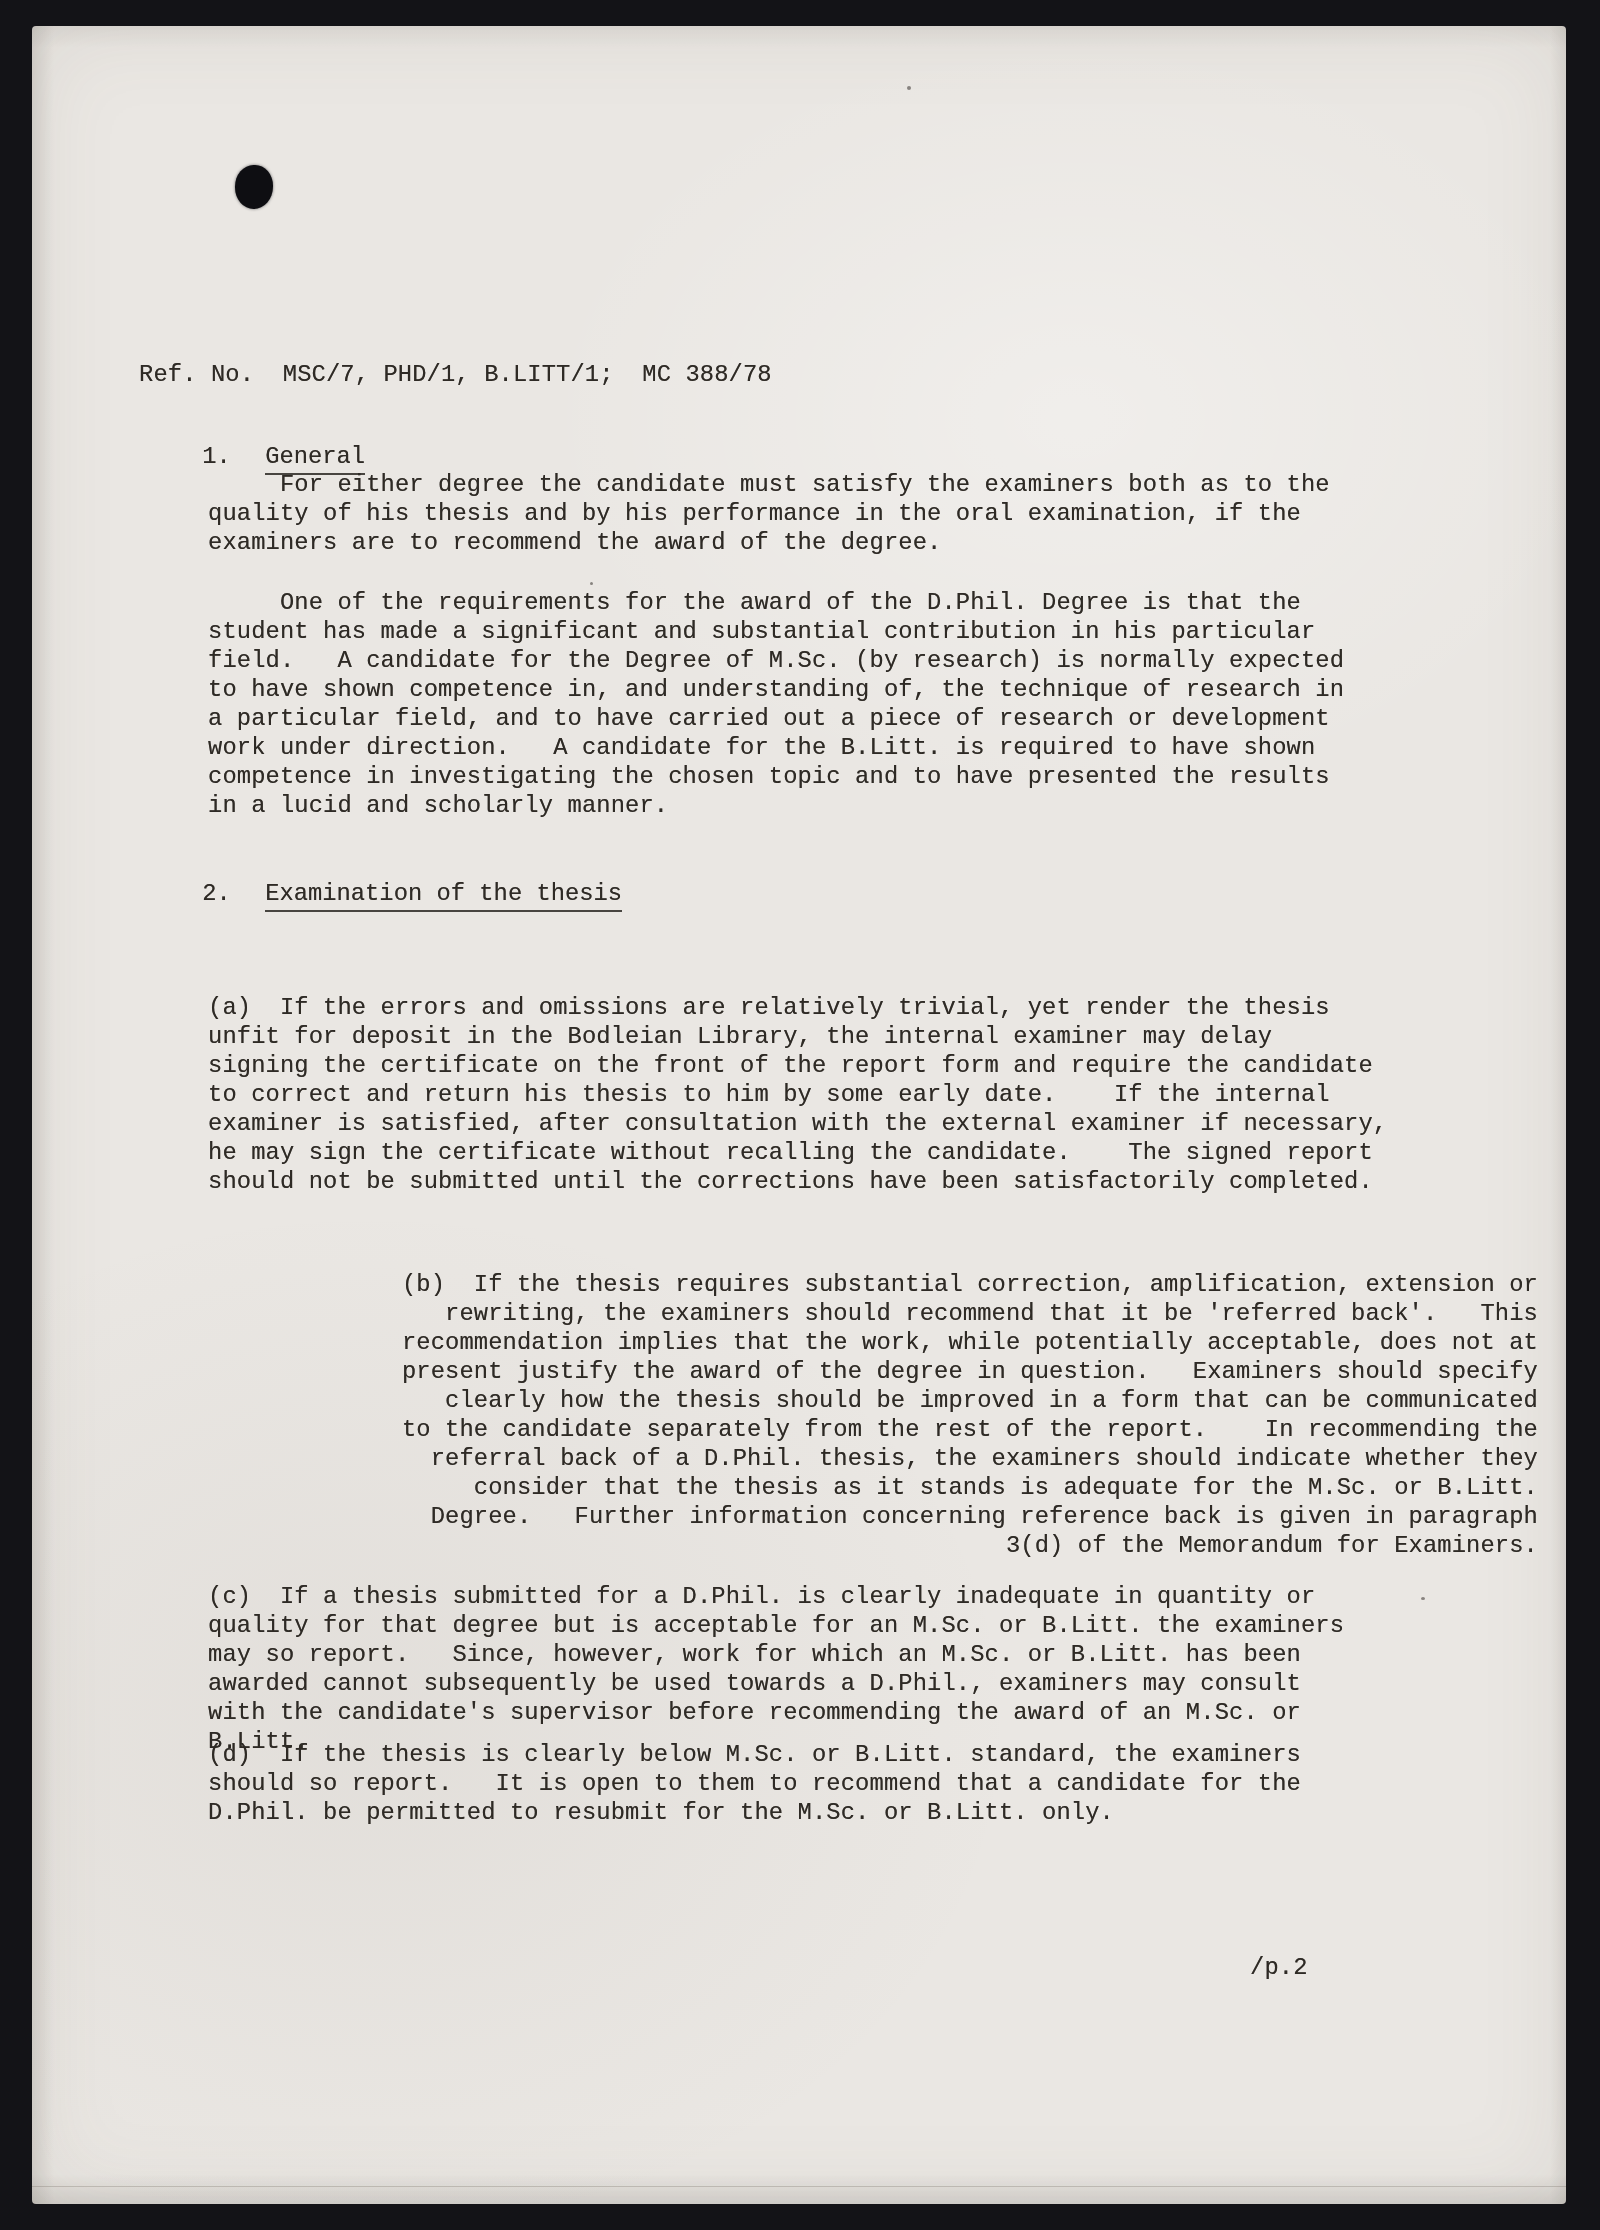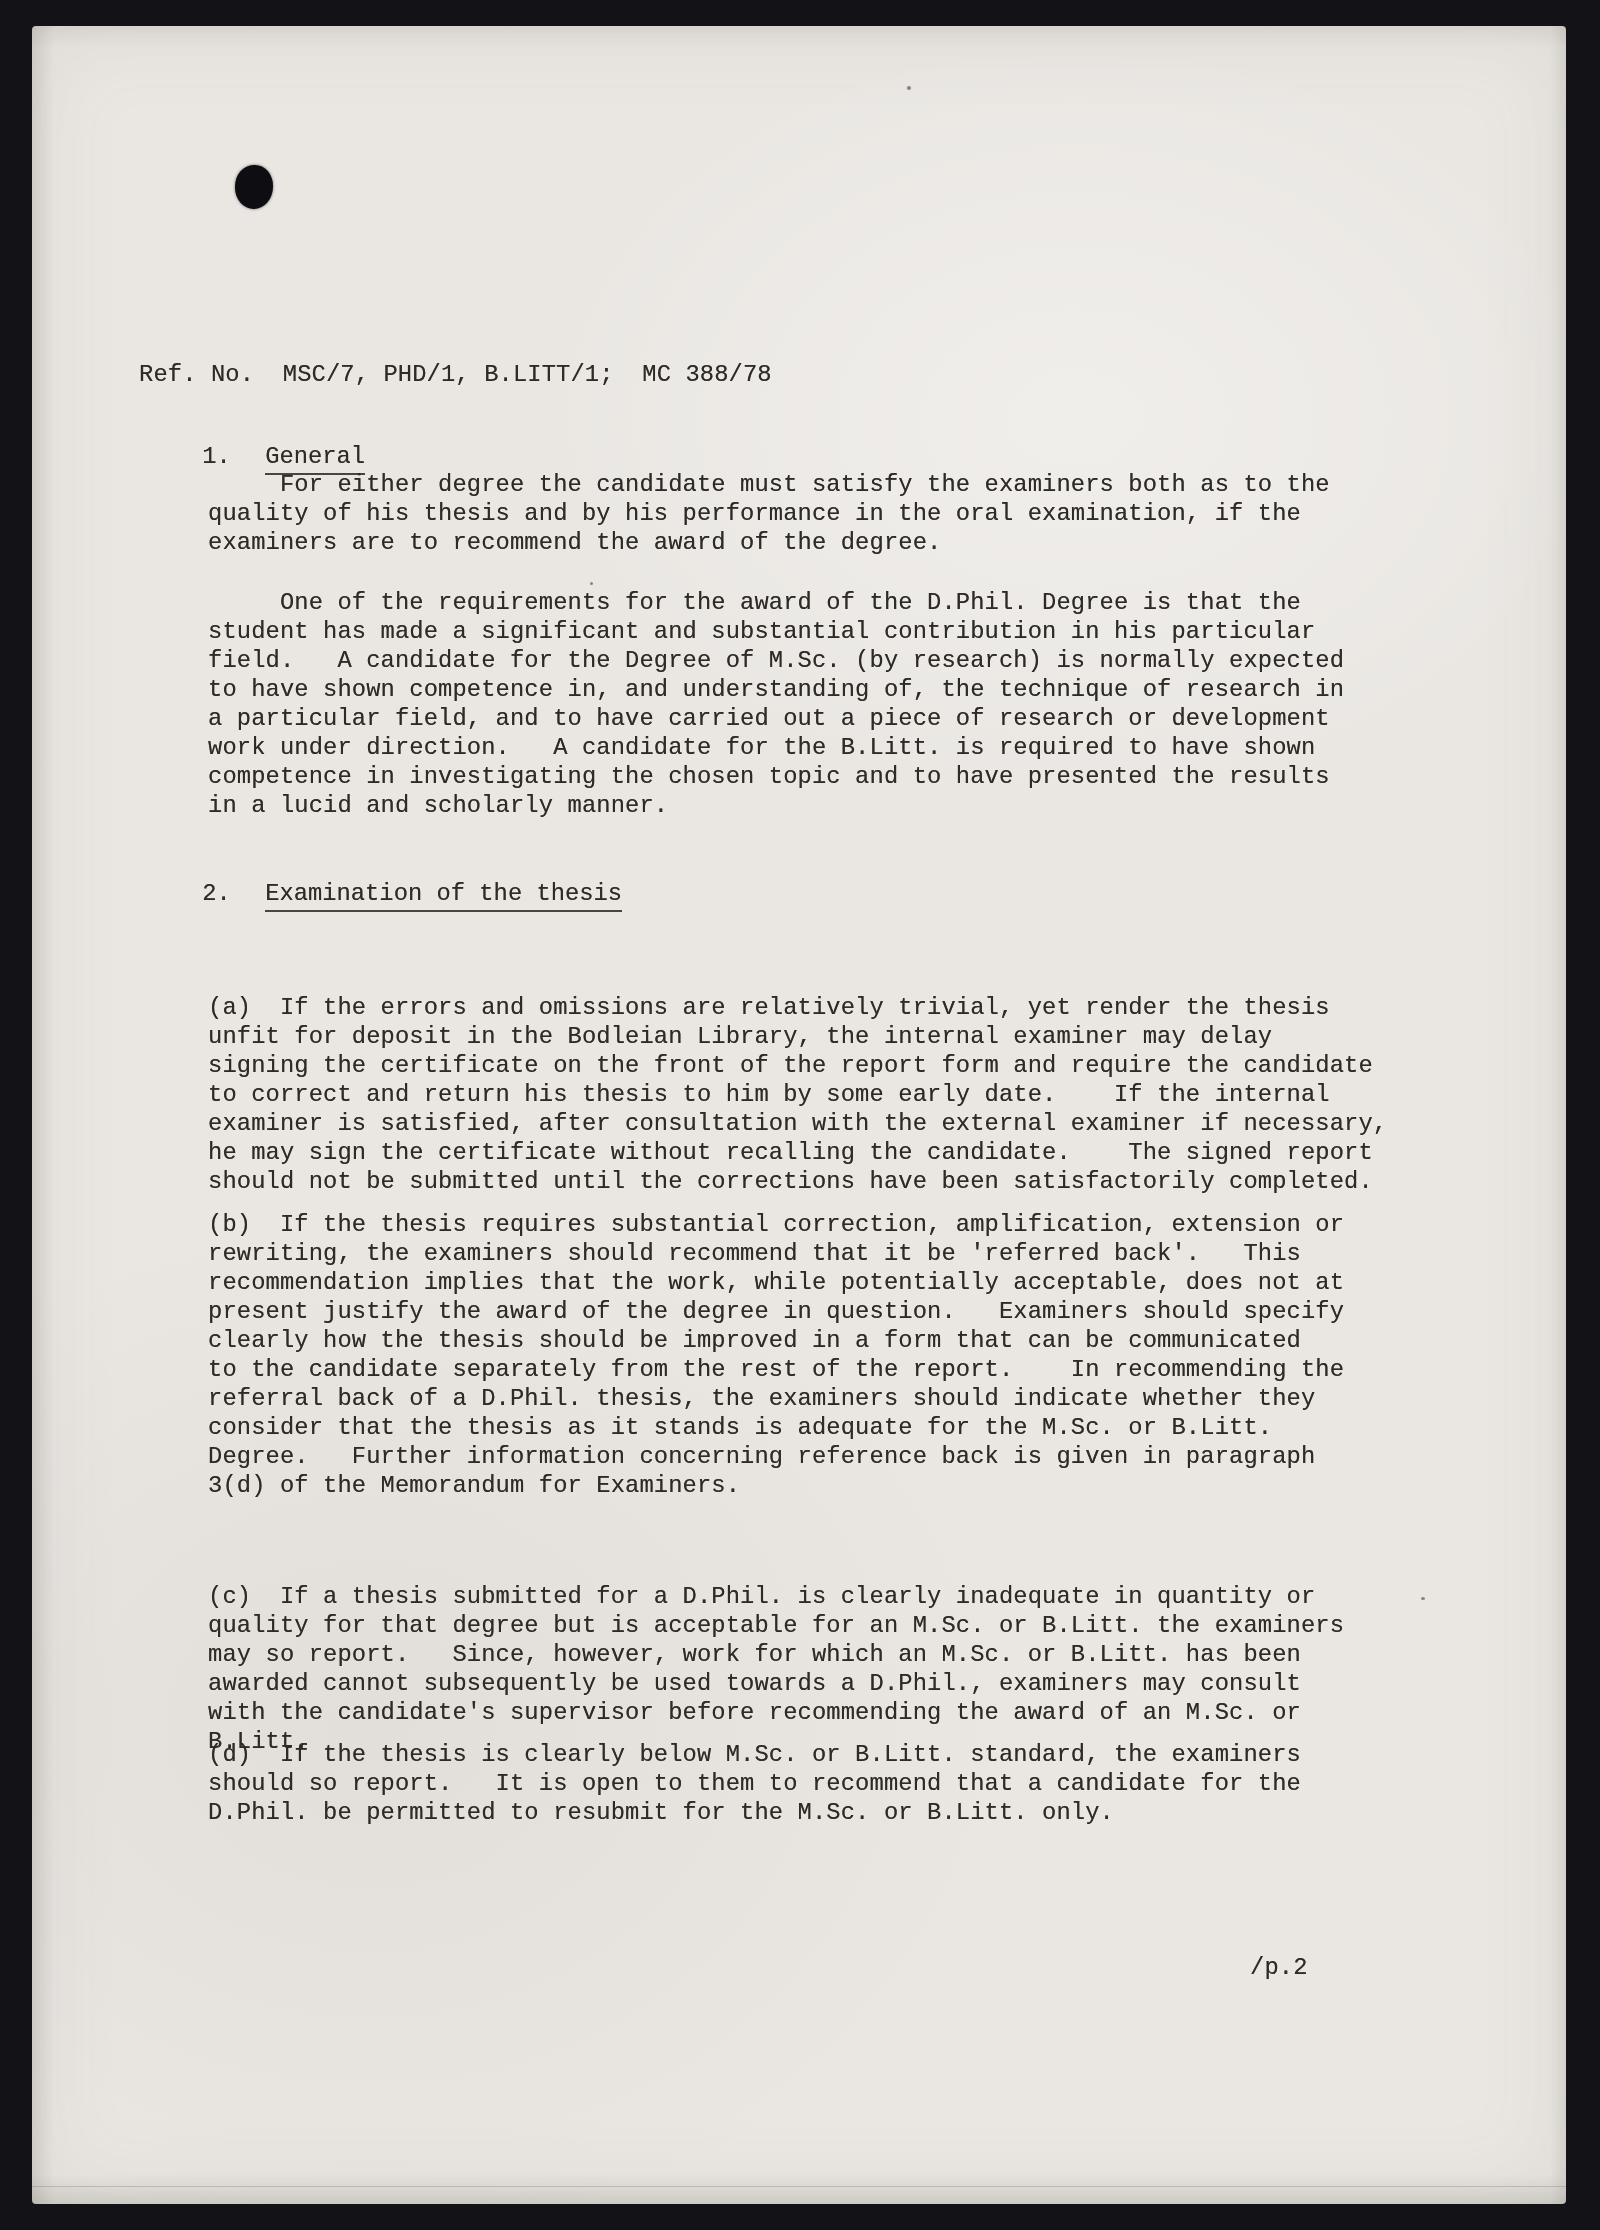--- a/index.html
+++ b/index.html
@@ -125,21 +125,21 @@
 
 
   <div class="txt para" style="top:967px;">(a)  If the errors and omissions are relatively trivial, yet render the thesis
 unfit for deposit in the Bodleian Library, the internal examiner may delay
 signing the certificate on the front of the report form and require the candidate
 to correct and return his thesis to him by some early date.    If the internal
 examiner is satisfied, after consultation with the external examiner if necessary,
 he may sign the certificate without recalling the candidate.    The signed report
 should not be submitted until the corrections have been satisfactorily completed.</div>
 
-  <div class="txt para" style="top:1184px;">(b)  If the thesis requires substantial correction, amplification, extension or
+  <div class="txt para" style="top:1244px;text-align:right;">(b)  If the thesis requires substantial correction, amplification, extension or
 rewriting, the examiners should recommend that it be 'referred back'.   This
 recommendation implies that the work, while potentially acceptable, does not at
 present justify the award of the degree in question.   Examiners should specify
 clearly how the thesis should be improved in a form that can be communicated
 to the candidate separately from the rest of the report.    In recommending the
 referral back of a D.Phil. thesis, the examiners should indicate whether they
 consider that the thesis as it stands is adequate for the M.Sc. or B.Litt.
 Degree.   Further information concerning reference back is given in paragraph
 3(d) of the Memorandum for Examiners.</div>
 

